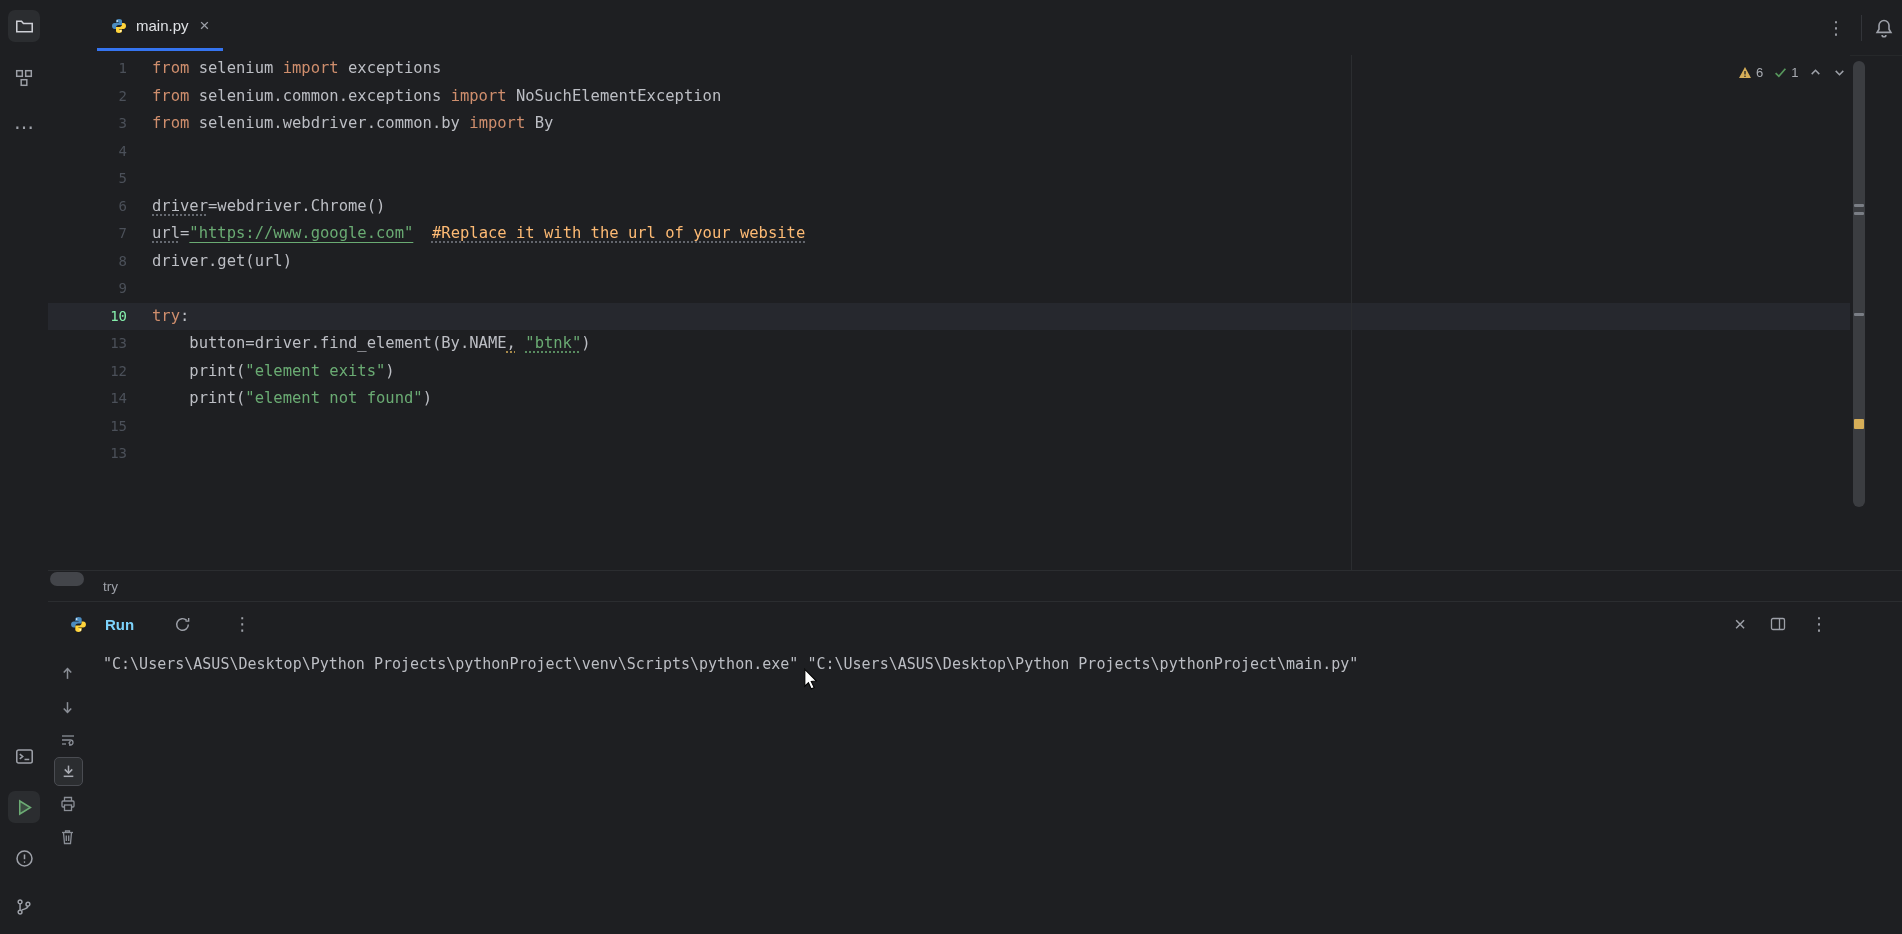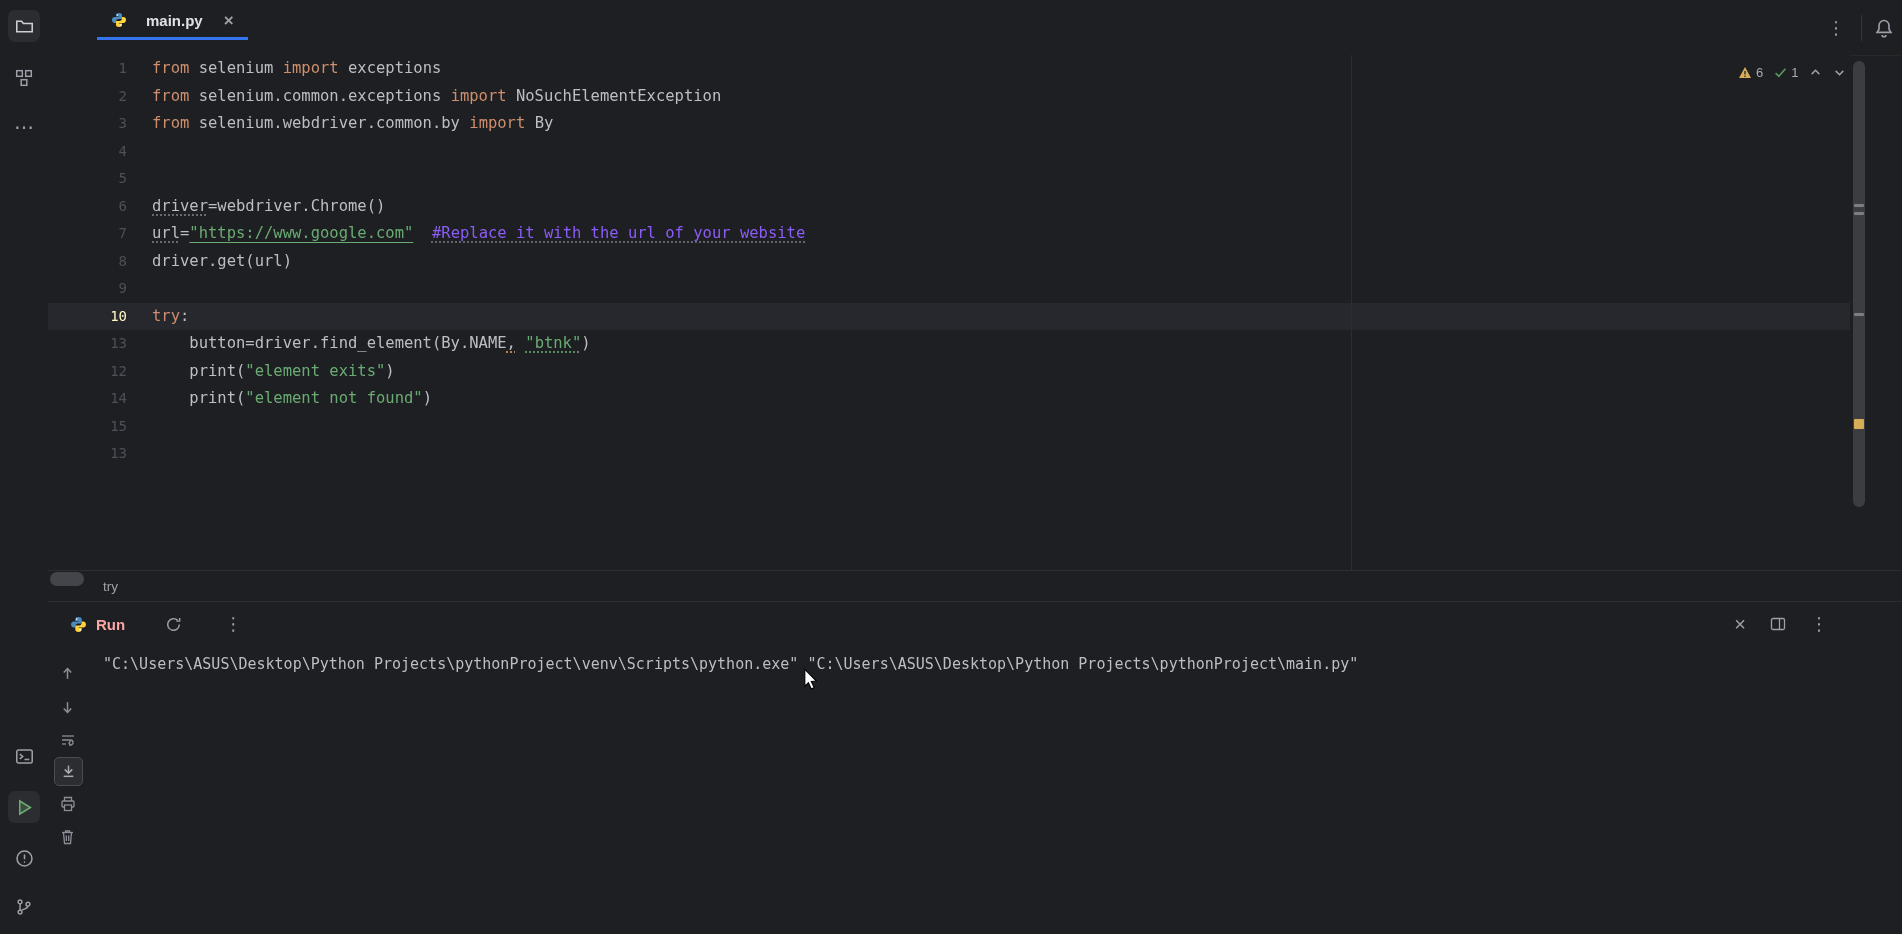--- a/index.html
+++ b/index.html
@@ -17,59 +17,59 @@
   .col-b{position:absolute;left:48px;top:0;width:39px;height:934px;background:#1e1f22;}
   .dash{position:absolute;left:10px;top:27px;width:15px;height:2px;background:#8a8e96;border-radius:1px;}
   .tan-block{position:absolute;left:9px;top:91px;width:28px;height:27px;background:#9d7850;border-radius:2px;}
   .b-thumb{position:absolute;left:2px;top:572px;width:34px;height:14px;background:#43454a;border-radius:7px;}
   .b-icon{position:absolute;left:0;width:39px;height:26px;display:flex;align-items:center;justify-content:center;color:#9da0a8;}
   .b-tile{position:absolute;left:6px;width:27px;height:27px;border-radius:5px;display:flex;align-items:center;justify-content:center;
           background:#2b2d30;border:1px solid #4a4c52;color:#a8abb2;}
 
   
   .topbar{position:absolute;left:48px;top:0;right:0;height:55px;background:#1e1f22;border-bottom:1px solid #26282a;}
-  .tab{position:absolute;left:49px;top:0;height:40px;display:flex;align-items:center;gap:19px;padding:0 14px;cursor:default;font-weight:bold;}
+  .tab{position:absolute;left:49px;top:0;height:51px;display:flex;align-items:center;gap:9px;padding:0 14px;cursor:default;}
   .tab .underline{position:absolute;left:0;right:0;bottom:0;height:3px;background:#3574f0;}
   .tab-title{color:#dfe1e5;font-size:15px;}
   .tab-close{color:#9da0a8;font-size:17px;line-height:1;margin-left:2px;}
   .topbar-right{position:absolute;right:0;top:0;height:55px;display:flex;align-items:center;}
   .kebab{font-size:18px;color:#9da0a8;letter-spacing:0;}
   .vdiv{width:1px;height:26px;background:#33353a;margin:0 12px;}
 
   
   .editor{position:absolute;left:48px;top:55px;width:1802px;height:515px;background:#1e1f22;}
   .code-row{display:flex;height:27.5px;line-height:27.5px;font-family:"DejaVu Sans Mono",monospace;font-size:15.5px;white-space:pre;}
   .code-row .gutter{width:79px;flex:none;text-align:right;color:#4b5059;font-size:14px;font-family:"DejaVu Sans Mono",monospace;}
   .code-row .code{padding-left:25px;}
   .code-row.current{background:#26282e;}
-  .code-row.current .gutter{color:#fef9c3;}
+  .code-row.current .gutter{color:#86efac;}
   .tk-kw{color:#cf8e6d;}
   .tk-txt{color:#bcbec4;}
   .tk-txtu{color:#bcbec4;text-decoration-line:underline;text-decoration-style:dotted;text-decoration-color:#7e828b;text-underline-offset:4px;}
   .tk-txtw{color:#bcbec4;text-decoration-line:underline;text-decoration-style:dotted;text-decoration-color:#d6ae58;text-underline-offset:4px;}
   .tk-str{color:#6aab73;}
   .tk-strlink{color:#6aab73;text-decoration-line:underline;text-decoration-color:#6aab73;text-underline-offset:4px;}
   .tk-stru{color:#6aab73;text-decoration-line:underline;text-decoration-style:dotted;text-decoration-color:#6aab73;text-underline-offset:4px;}
-  .tk-comu{color:#8b5cf6;text-decoration-line:underline;text-decoration-style:dotted;text-decoration-color:#7a7e85;text-underline-offset:4px;margin-top:39px;}
+  .tk-comu{color:#fdba74;text-decoration-line:underline;text-decoration-style:dotted;text-decoration-color:#7a7e85;text-underline-offset:4px;margin-top:39px;}
   .wrap-guide{position:absolute;left:1303px;top:0;bottom:0;width:1px;background:#2b2d30;}
 
   .inspections{position:absolute;left:1738px;top:62px;display:flex;align-items:center;gap:11px;height:20px;}
   .insp-item{display:flex;align-items:center;gap:4px;color:#a8abb2;font-size:13px;}
 
   .scrollbar{position:absolute;left:1850px;top:55px;width:18px;height:515px;}
   .sb-thumb{position:absolute;left:3px;top:6px;width:12px;height:446px;background:rgba(128,131,138,.30);border-radius:6px;}
   .sb-mark{position:absolute;left:4px;width:10px;height:3px;border-radius:1px;}
 
   
   .breadcrumbs{position:absolute;left:48px;top:570px;right:0;height:31px;border-top:1px solid #2b2d30;display:flex;align-items:center;}
   .crumb{margin-left:55px;color:#9da0a8;font-size:13.5px;}
 
   
   .run-header{position:absolute;left:48px;top:601px;right:0;height:44px;border-top:1px solid #2b2d30;display:flex;align-items:center;}
-  .run-title{color:#fca5a5;font-weight:700;font-size:15px;margin-left:9px;}
+  .run-title{color:#7dd3fc;font-weight:700;font-size:15px;margin-left:18px;}
   .stop-sq{width:13px;height:13px;background:#b9524e;border-radius:2px;}
   .run-right{position:absolute;right:0;top:0;height:44px;display:flex;align-items:center;gap:24px;padding-right:50px;}
   .xclose{font-size:20px;color:#9da0a8;line-height:1;}
   .minimize-bar{width:14px;height:2px;background:#9da0a8;border-radius:1px;}
 
   .console{position:absolute;left:87px;top:645px;right:0;bottom:0;background:#1e1f22;}
   .console-line{position:absolute;left:16px;top:10px;font-family:"DejaVu Sans Mono",monospace;font-size:15px;color:#bcbec4;white-space:pre;}
 
   .mouse-cursor{position:absolute;left:803px;top:668px;pointer-events:none;}
 </style>

